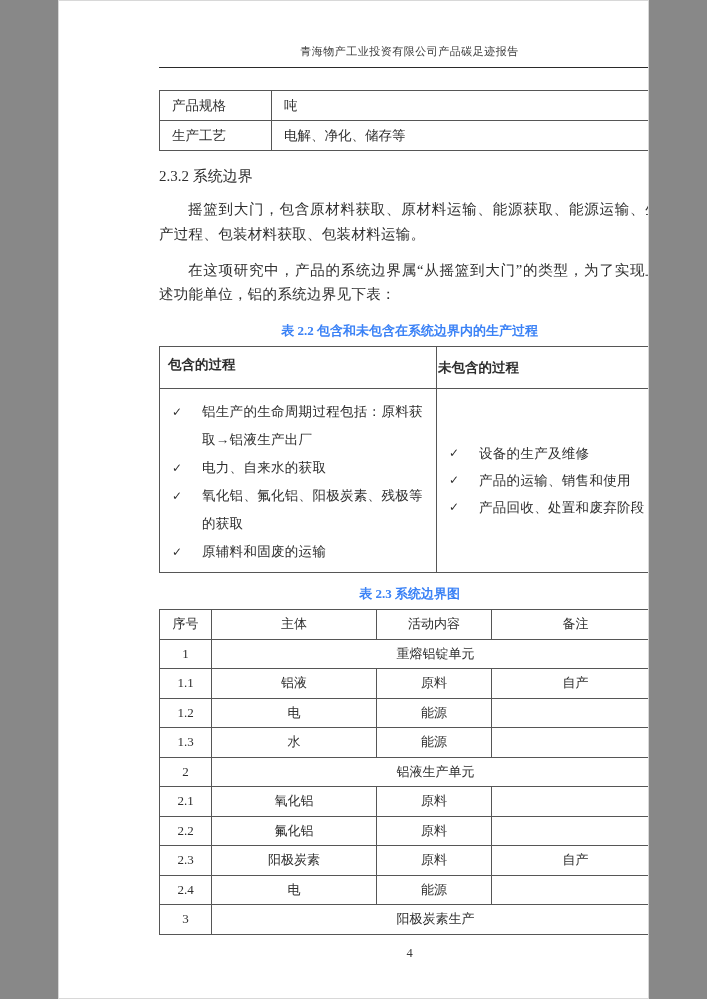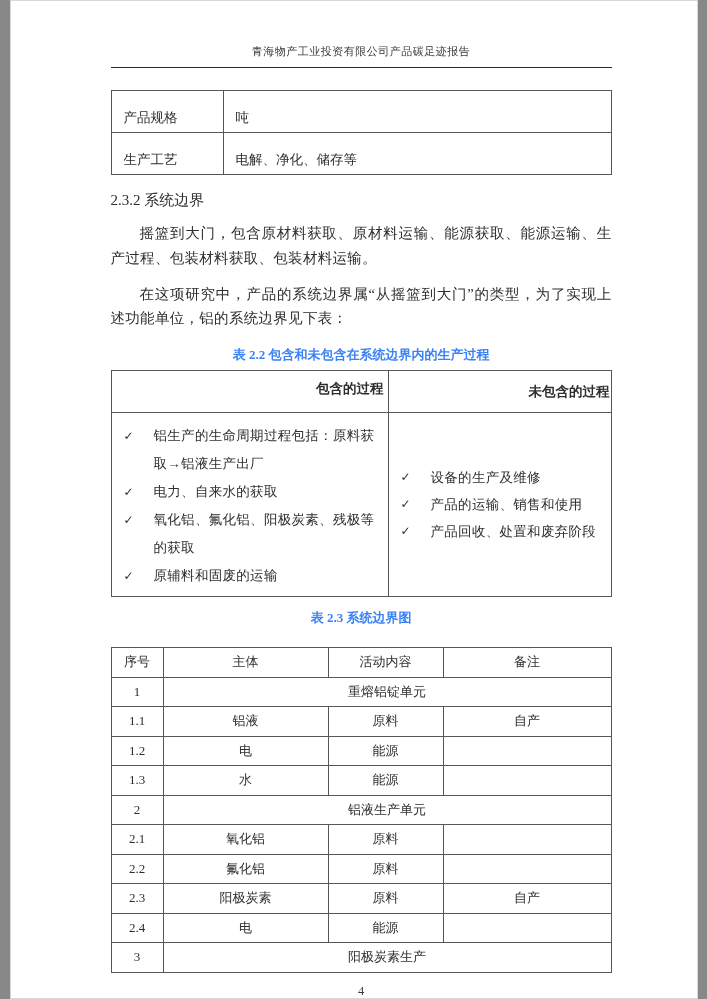--- a/index.html
+++ b/index.html
@@ -1,63 +1,63 @@
 <!DOCTYPE html>
 <html><head>
 <meta charset="utf-8">
 <style>
   html,body { margin:0; padding:0; background:#888; }
   .page {
     position:relative;
-    width:688px; height:999px;
+    width:591px; height:999px;
     margin:0 auto;
     background:#ffffff;
     border:1px solid #d8d8d8;
     box-sizing:border-box;
     font-family:"Liberation Serif","DejaVu Serif",serif;
     color:#2e2e2e;
     overflow:hidden;
   }
   .content { position:absolute; left:100px; top:0; width:501px; }
 
   .doc-header { margin-top:43px; padding-bottom:8px; border-bottom:1.5px solid #2a2a2a; }
   .doc-header-title { font-size:11px; letter-spacing:0.5px; text-align:center; color:#3a3a3a; }
 
   table { border-collapse:collapse; width:100%; table-layout:fixed; }
   td,th { border:1px solid #565656; }
 
   .spec-table { margin-top:22px; font-size:13.5px; }
-  .spec-table td { height:29px; padding:12px 0 0 12px; vertical-align:middle; }
+  .spec-table td { height:29px; padding:0 0 0 12px; vertical-align:middle; }
   .spec-table .spec-label { width:99px; }
 
   .section-heading { margin-top:16px; font-size:15px; }
 
   .para {
     margin:11px 0 0 0;
     font-size:14.5px;
     line-height:24.8px;
     text-indent:2em;
     text-align:justify;
     letter-spacing:0.3px;
   }
 
   .tbl-title { text-align:center; font-weight:bold; font-size:13px; color:#3b82f6; }
   .t22-title { margin-top:15px; }
   .t23-title { margin-top:12px;text-align:center; }
 
   .t22 { margin-top:6px; font-size:13.5px; }
-  .t22 th { height:26px; font-size:13.5px; font-weight:bold; text-align:right; vertical-align:middle; }
+  .t22 th { height:26px; font-size:13.5px; font-weight:bold; text-align:left; vertical-align:middle; }
   .t22 .t22-left  { width:264px; vertical-align:top; padding:9px 4px 6px 8px; }
   .t22 .t22-right { vertical-align:middle; padding:4px 4px 4px 8px; }
   .tick-item { display:flex; line-height:28px; }
   .t22-right .tick-item { line-height:27px; }
   .tick { flex:0 0 30px; padding-left:4px; font-family:"DejaVu Sans","Liberation Sans",sans-serif; font-size:12px; }
   .tick-text { flex:1; letter-spacing:0.3px; }
 
-  .t23 { margin-top:20px; font-size:13px; }
+  .t23 { margin-top:6px; font-size:13px; }
   .t23 td,.t23 th { height:28.5px; text-align:center; vertical-align:middle; font-weight:normal; padding:0 2px; }
 
   .page-number { margin-top:11px; text-align:center; font-size:12.5px; color:#3a3a3a; }
 </style>
 </head>
 <body>
 
 <div class="page">
   <div class="content">
 

